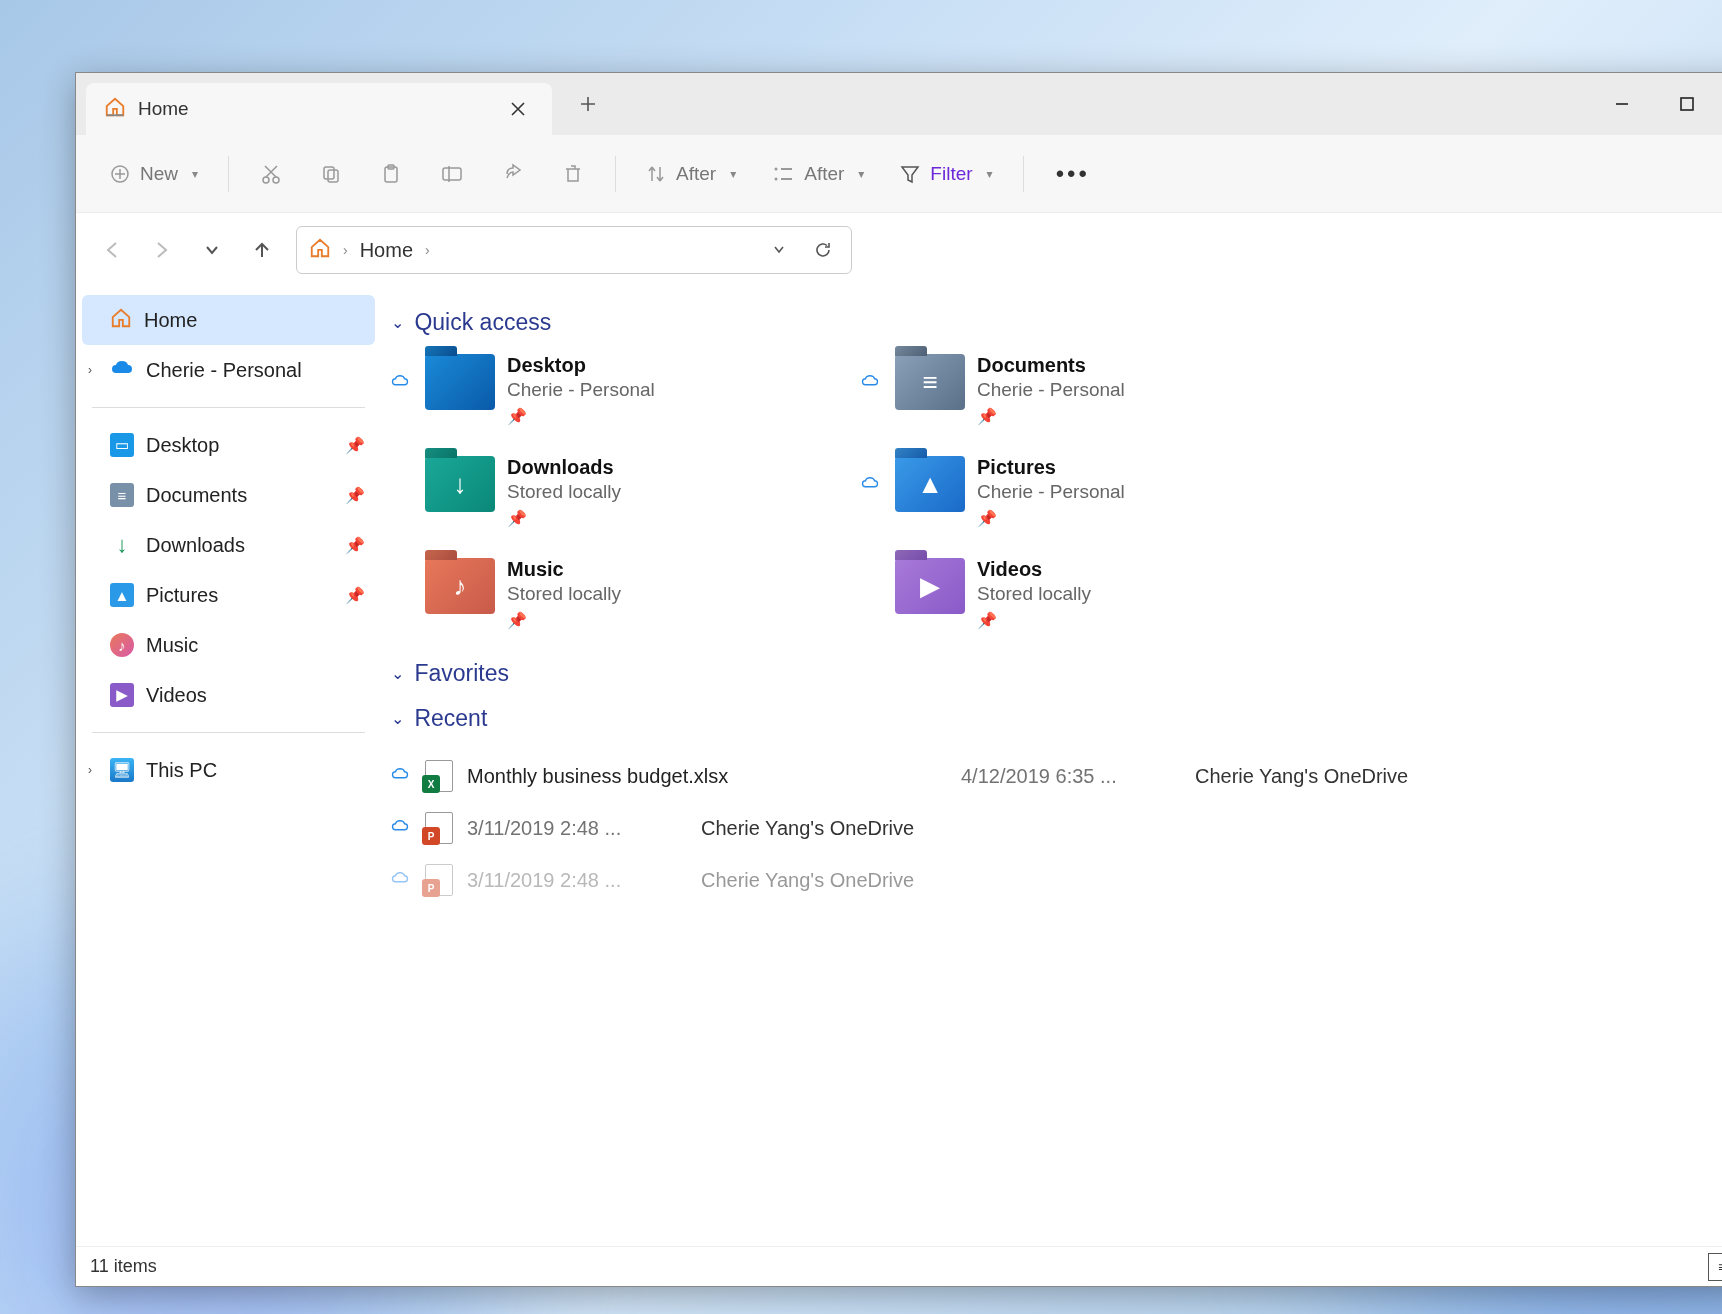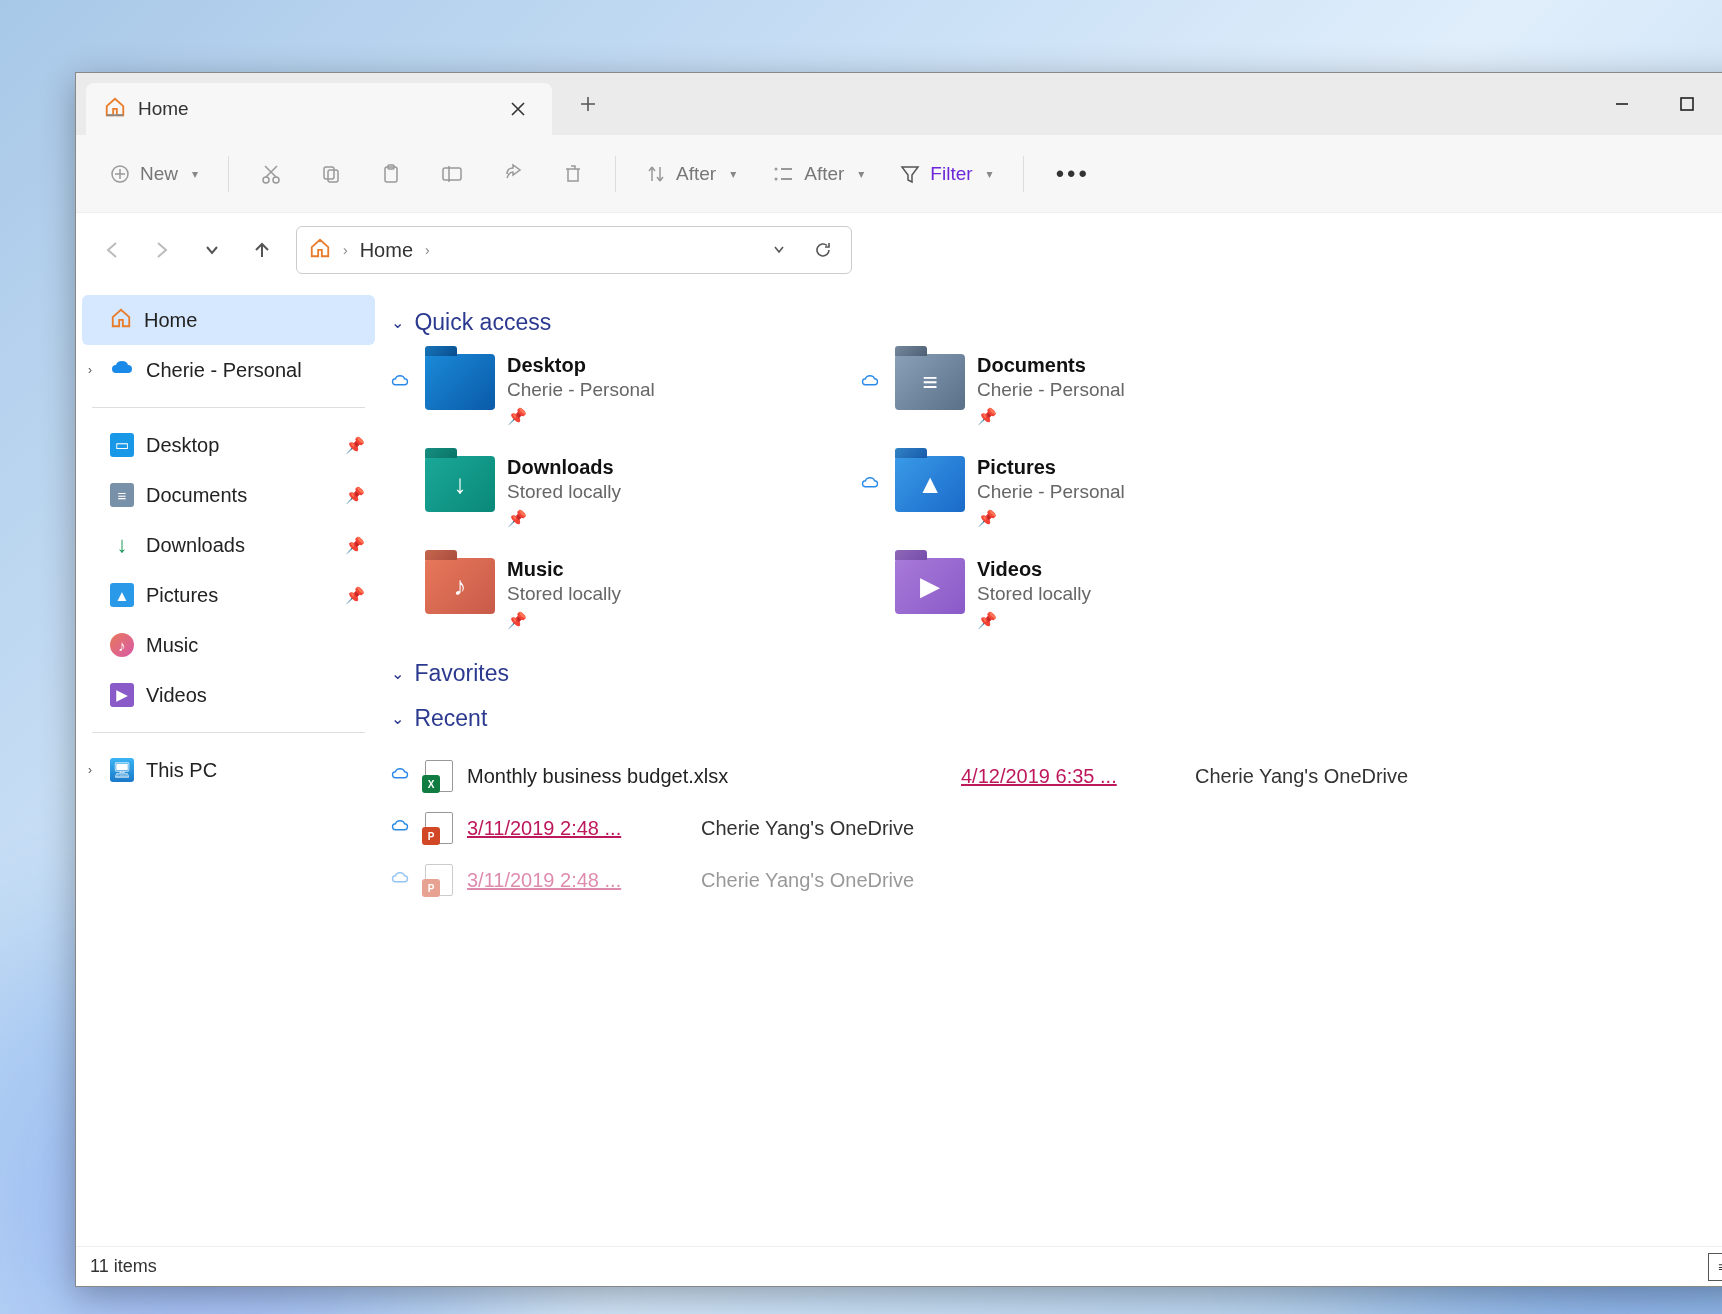--- a/index.html
+++ b/index.html
@@ -55,21 +55,21 @@
 .qa-text { display: flex; flex-direction: column; gap: 2px; }
 .qa-name { font-size: 20px; font-weight: 600; color: #111; }
 .qa-sub { font-size: 19px; color: #666; }
 .qa-pin { color: #888; font-size: 16px; margin-top: 4px; }
 
 .fav-empty { text-align: center; color: #666; font-size: 20px; margin: 18px 0 30px 0; }
 
 .recent-row { display: flex; align-items: center; gap: 14px; height: 52px; font-size: 20px; color: #222; cursor: pointer; }
 .recent-row .rc-cloud { color: #2a8ae8; width: 20px; font-size: 16px; }
 .recent-row .rc-name { flex: 0 0 480px; }
-.recent-row .rc-date { flex: 0 0 220px; color: #be185d; text-decoration: underline; }
+.recent-row .rc-date { flex: 0 0 220px; color: #737373; }
 .recent-row .rc-loc { flex: 1; color: #333; }
 .recent-row.cut { opacity: 0.5; }
 
 .scrollind { position: absolute; right: 4px; top: 12px; bottom: 60px; width: 5px; background: #bbb; border-radius: 3px; }
 
 .statusbar { height: 40px; border-top: 1px solid #eee; display: flex; align-items: center; padding: 0 14px; font-size: 18px; color: #333; }
 .statusbar .sp { flex: 1; }
 .statusbar .sb-icon { width: 28px; height: 28px; display: flex; align-items: center; justify-content: center; border: 1px solid #555; margin-left: 6px; font-size: 14px; cursor: pointer; }
 .folder-shape { width: 70px; height: 56px; border-radius: 4px; position: relative; }
 .folder-shape::before { content:""; position:absolute; top:-8px; left:0; width:32px; height:10px; background: inherit; filter: brightness(0.85); border-radius: 3px 3px 0 0; }

